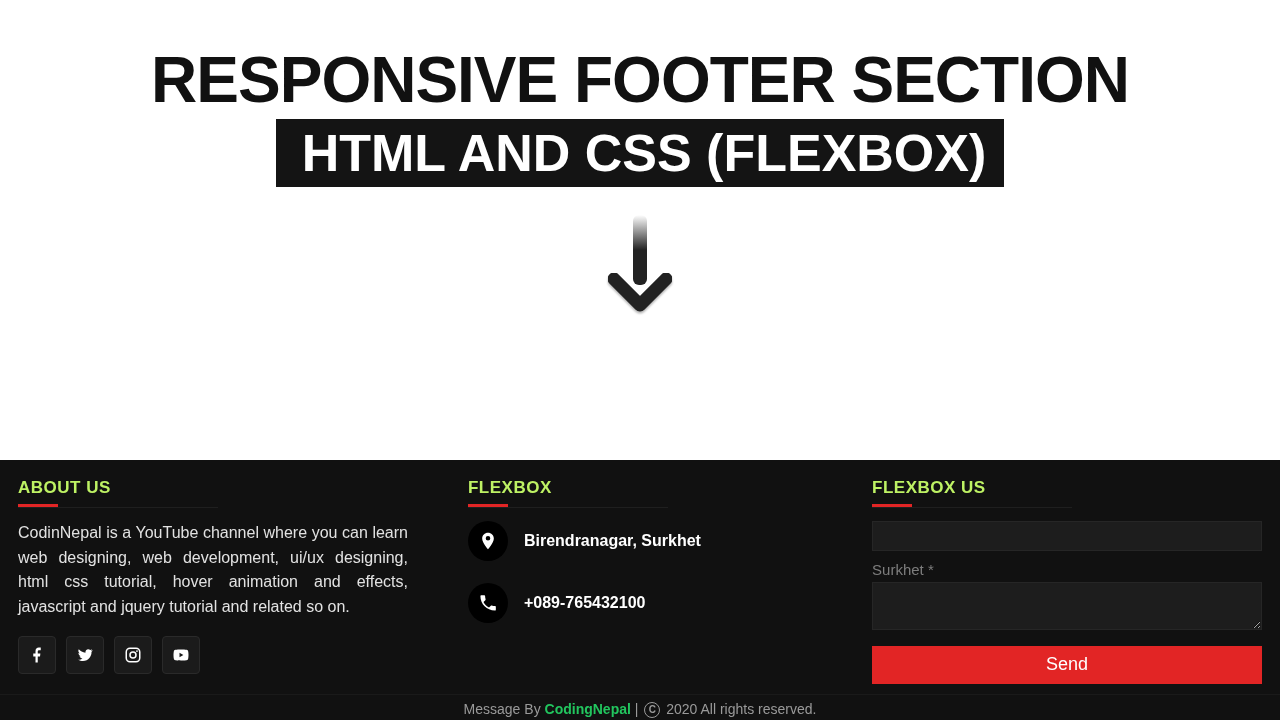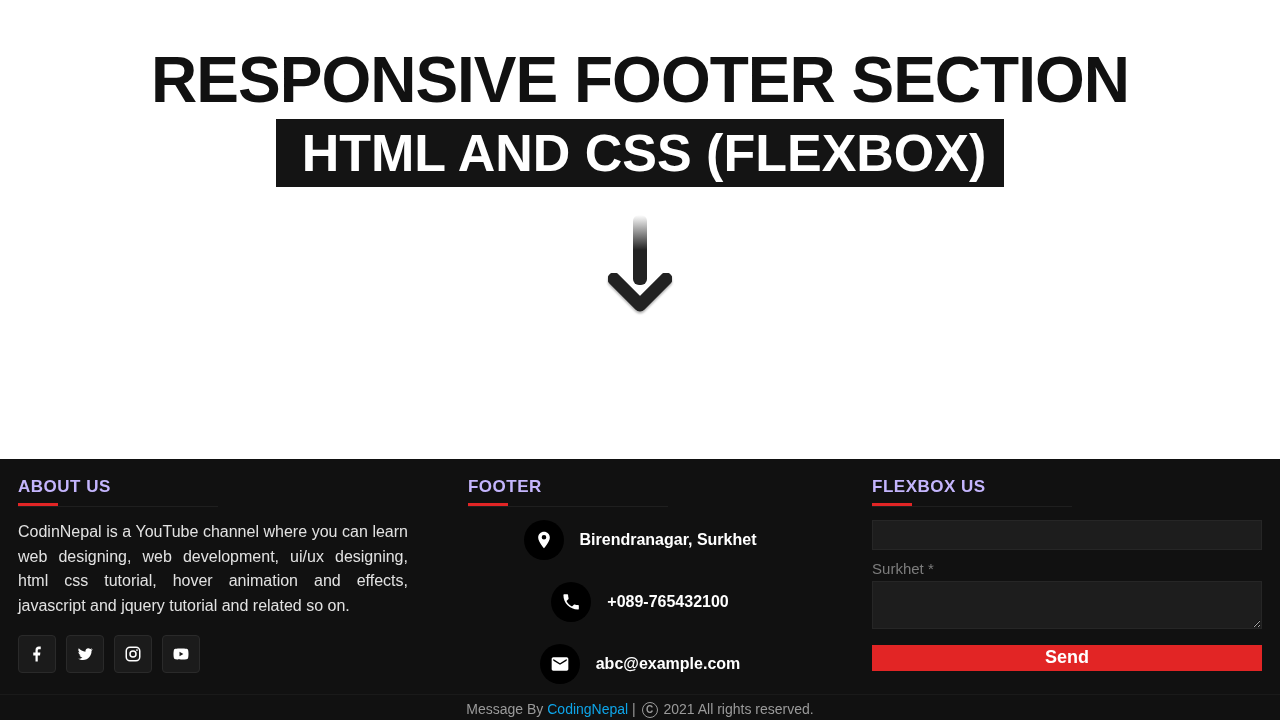--- a/index.html
+++ b/index.html
@@ -15,44 +15,44 @@
   .arrow-head { position: absolute; left: 50%; top: 58px; transform: translateX(-50%); }
   .arrow-head svg { display:block; filter: drop-shadow(0 2px 1px rgba(0,0,0,.3)); }
 
   footer { position: absolute; left: 0; bottom: 0; width: 100%; background: #111; color: #e8e8e8; }
   .footer-main { display: flex; padding: 18px 18px 10px; gap: 60px; }
   .col { flex: 1 1 0; }
   .col:nth-child(1){ flex-basis: 34%; }
   .col:nth-child(2){ flex-basis: 30%; }
   .col:nth-child(3){ flex-basis: 34%; }
 
-  .heading { font-size: 17px; font-weight: 700; color: #c4b5fd; letter-spacing: .5px; }
+  .heading { font-size: 17px; font-weight: 700; color: #bef264; letter-spacing: .5px; }
   .underline { width: 40px; height: 3px; background: #e22525; margin: 6px 0 14px; position: relative; }
   .underline::after{ content:""; position:absolute; left:0; bottom:-1px; width:200px; height:1px; background:rgba(255,255,255,.06);}
 
   .about-text { font-size: 16px; color: #e2e2e2; text-align: justify; line-height: 1.55; }
 
   .socials { display: flex; gap: 10px; margin-top: 16px; }
   .social { width: 38px; height: 38px; background: #1b1b1b; border: 1px solid #2a2a2a; border-radius: 4px; display: flex; align-items: center; justify-content: center; color: #fff; }
   .social svg { width: 18px; height: 18px; fill: #fff; }
 
-  .addr-list { display: flex; flex-direction: column; gap: 22px; margin-top: 4px; align-items: center;}
+  .addr-list { display: flex; flex-direction: column; gap: 22px; margin-top: 4px;}
   .addr-item { display: flex; align-items: center; gap: 16px; }
   .addr-icon { width: 40px; height: 40px; background: #000; border-radius: 50%; display: flex; align-items: center; justify-content: center; flex-shrink:0; }
   .addr-icon svg { width: 20px; height: 20px; fill: #fff; }
   .addr-text { font-size: 16px; font-weight: 600; color: #fff; }
 
   .form-label { font-size: 15px; color: #7d7d7d; margin-bottom: 4px; display: block; }
   .form-input, .form-textarea { width: 100%; background: #1d1d1d; border: 1px solid #262626; color: #eee; font-size: 14px; padding: 6px 8px; outline: none; }
   .form-input { height: 30px; margin-bottom: 10px; }
   .form-textarea { height: 48px; resize: vertical; margin-bottom: 12px; }
-  .send-btn { width: 100%; height: 26px; background: #e22525; border: none; color: #fff; font-size: 18px; font-weight: 700; cursor: pointer; }
+  .send-btn { width: 100%; height: 38px; background: #e22525; border: none; color: #fff; font-size: 18px; font-weight: 400; cursor: pointer; }
 
   .credit { text-align: center; padding: 6px 0 2px; font-size: 14px; color: #9a9a9a; border-top: 1px solid rgba(255,255,255,.04); }
-  .credit .brand { color: #0ea5e9; font-weight: 400; }
+  .credit .brand { color: #22c55e; font-weight: 700; }
   .credit .copy-icon { display:inline-flex; vertical-align:middle; width:16px; height:16px; border:1.5px solid #9a9a9a; border-radius:50%; align-items:center; justify-content:center; font-size:10px; line-height:1; margin:0 2px; font-weight:700; }
 </style>
 </head>
 <body>
 
 <div class="hero">
   <div class="title1">RESPONSIVE FOOTER SECTION</div>
   <div class="title2-wrap">
     <div class="title2">HTML AND CSS (FLEXBOX)</div>
   </div>
@@ -93,57 +93,49 @@
           </a>
         <a class="social">
             <svg viewBox="0 0 24 24">
               <path d="M21.6 7.2c-.2-1.2-1-2.1-2.1-2.3C17.6 4.5 12 4.5 12 4.5s-5.6 0-7.5.4C3.4 5.1 2.6 6 2.4 7.2 2 9.1 2 12 2 12s0 2.9.4 4.8c.2 1.2 1 2.1 2.1 2.3 1.9.4 7.5.4 7.5.4s5.6 0 7.5-.4c1.1-.2 1.9-1.1 2.1-2.3.4-1.9.4-4.8.4-4.8s0-2.9-.4-4.8zM10 15V9l5.2 3L10 15z"></path>
             </svg>
           </a>
       </div>
     </div>
 
     <div class="col">
-      <div class="heading">FOOTER</div>
+      <div class="heading">FLEXBOX</div>
       <div class="underline"></div>
       <div class="addr-list">
         <div class="addr-item">
           <span class="addr-icon">
               <svg viewBox="0 0 24 24">
                 <path d="M12 2C8.1 2 5 5.1 5 9c0 5.2 7 13 7 13s7-7.8 7-13c0-3.9-3.1-7-7-7zm0 9.5A2.5 2.5 0 1 1 12 6a2.5 2.5 0 0 1 0 5.5z"></path>
               </svg>
             </span>
           <span class="addr-text">Birendranagar, Surkhet</span>
         </div>
         <div class="addr-item">
           <span class="addr-icon">
               <svg viewBox="0 0 24 24">
                 <path d="M6.6 10.8c1.4 2.8 3.8 5.1 6.6 6.6l2.2-2.2c.3-.3.7-.4 1.1-.3 1.2.4 2.5.6 3.8.6.6 0 1.1.5 1.1 1.1V20c0 .6-.5 1.1-1.1 1.1C10.6 21.1 2.9 13.4 2.9 3.7 2.9 3.1 3.4 2.6 4 2.6h3.4c.6 0 1.1.5 1.1 1.1 0 1.3.2 2.6.6 3.8.1.4 0 .8-.3 1.1L6.6 10.8z"></path>
               </svg>
             </span>
           <span class="addr-text">+089-765432100</span>
         </div>
-        <div class="addr-item">
-          <span class="addr-icon">
-              <svg viewBox="0 0 24 24">
-                <path d="M20 4H4c-1.1 0-2 .9-2 2v12c0 1.1.9 2 2 2h16c1.1 0 2-.9 2-2V6c0-1.1-.9-2-2-2zm0 4-8 5-8-5V6l8 5 8-5v2z"></path>
-              </svg>
-            </span>
-          <span class="addr-text">abc@example.com</span>
-        </div>
       </div>
     </div>
 
     <div class="col">
       <div class="heading">FLEXBOX US</div>
       <div class="underline"></div>
       <input class="form-input" type="text" style="">
       <label class="form-label">Surkhet *</label>
       <textarea class="form-textarea" style=""></textarea>
       <button class="send-btn">Send</button>
     </div>
 
   </div>
 
   <div class="credit">
-    <span>Message By </span><span class="brand">CodingNepal</span><span> | </span><span class="copy-icon">C</span><span> 2021 All rights reserved.</span>
+    <span>Message By </span><span class="brand">CodingNepal</span><span> | </span><span class="copy-icon">C</span><span> 2020 All rights reserved.</span>
   </div>
 </footer>
 
 </body></html>

